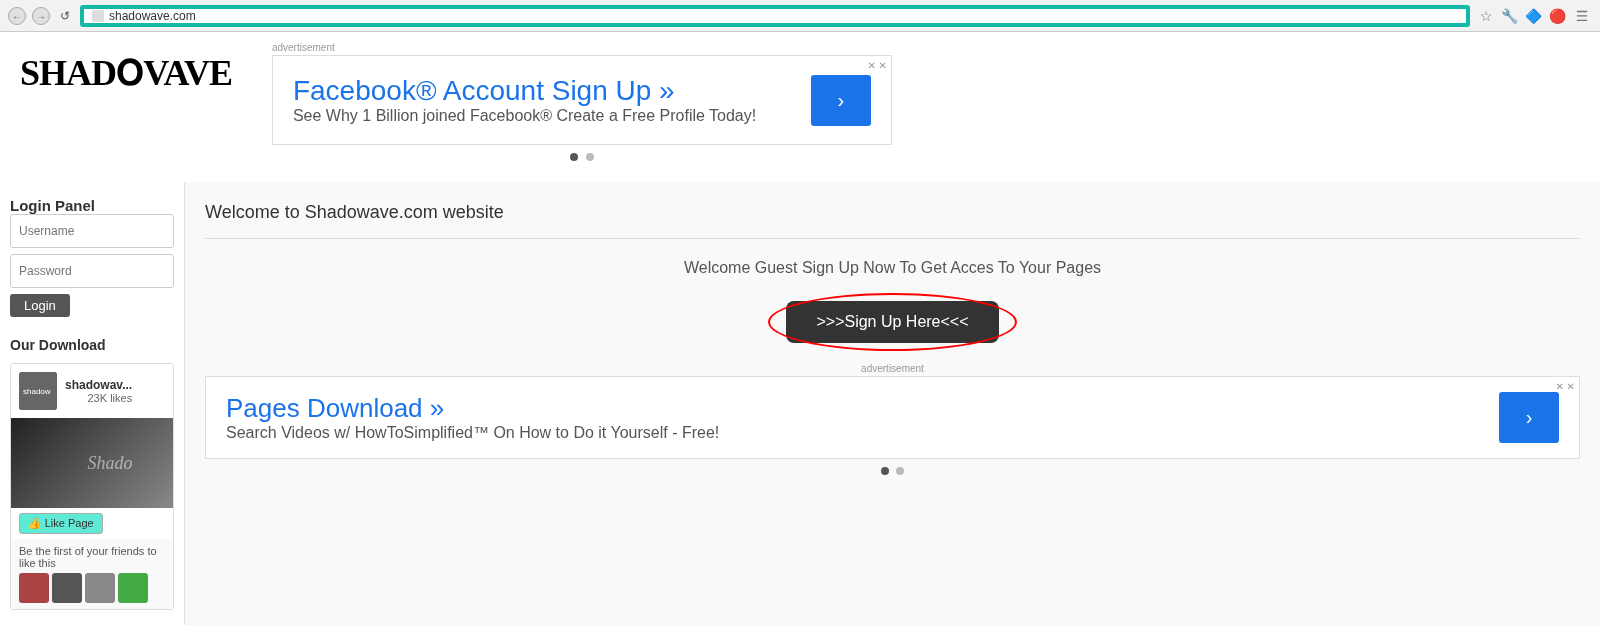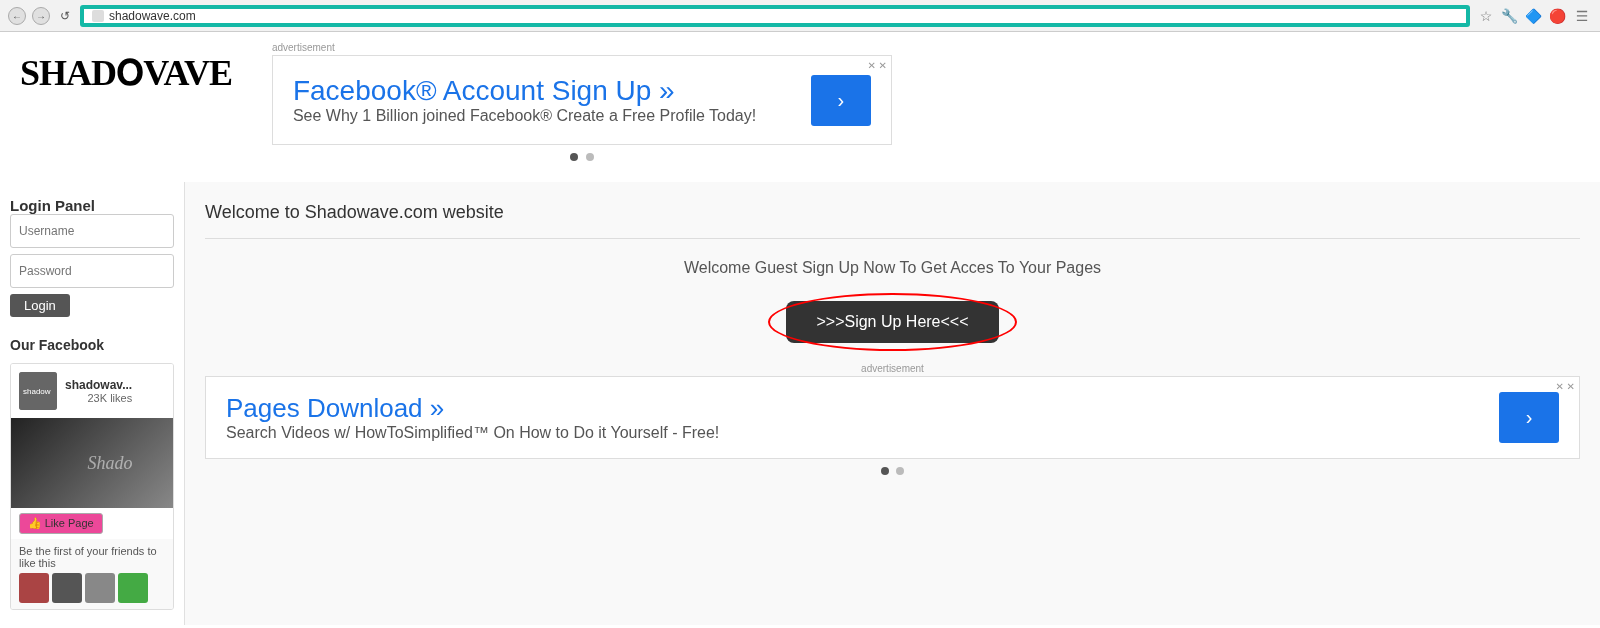--- a/index.html
+++ b/index.html
@@ -259,21 +259,21 @@
       color: rgba(255,255,255,0.4);
       font-size: 22px;
       font-style: italic;
       padding-left: 36px;
     }
     .fb-like-btn-row {
       padding: 5px 8px;
       background: #fff;
     }
     .fb-like-btn {
-      background: #ec4899;
+      background: #5eead4;
       border: 1px solid #aaa;
       padding: 3px 8px;
       font-size: 11px;
       cursor: pointer;
       border-radius: 3px;
       color: #333;
     }
     .fb-friends-section {
       padding: 6px 8px;
       font-size: 11px;
@@ -430,21 +430,21 @@
 
 
   <div class="main-layout">
 
     <aside class="sidebar">
       <div class="sidebar-section-title">Login Panel</div>
       <input class="login-input" type="text" placeholder="Username" style="">
       <input class="login-input" type="password" placeholder="Password" style="">
       <button class="login-btn">Login</button>
 
-      <div class="our-facebook-title">Our Facebook</div>
+      <div class="our-facebook-title">Our Download</div>
 
       <div class="facebook-widget">
         <div class="fb-widget-header">
           <div class="fb-avatar">
             <svg width="38" height="38" viewBox="0 0 38 38">
               <rect width="38" height="38" fill="#666"></rect>
               <text x="4" y="22" fill="white" font-size="8">shadow</text>
             </svg>
           </div>
           <div>

